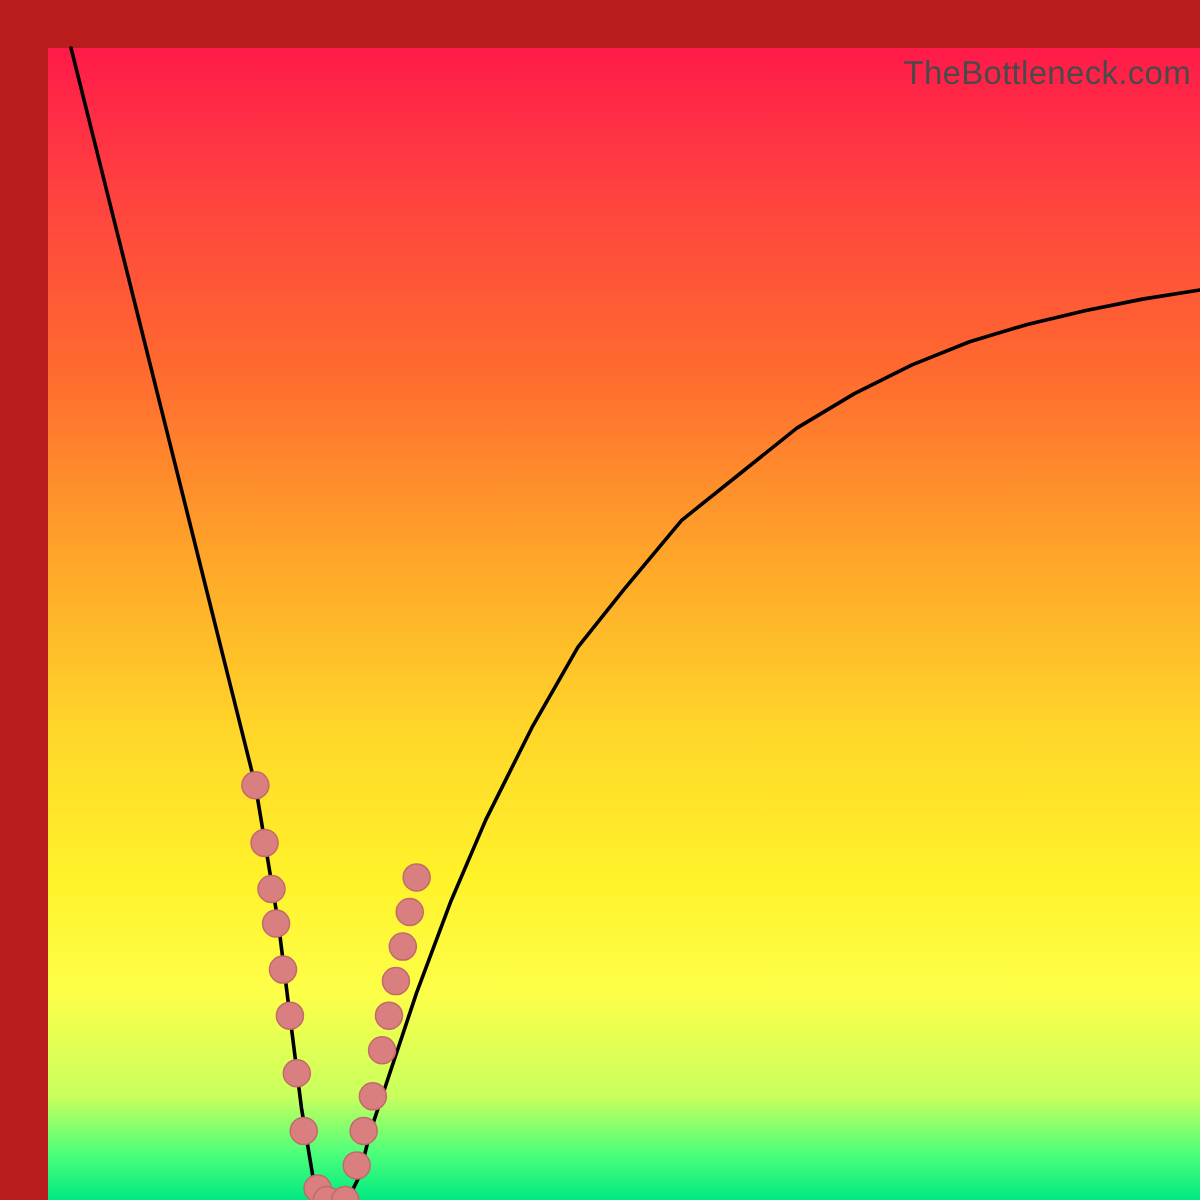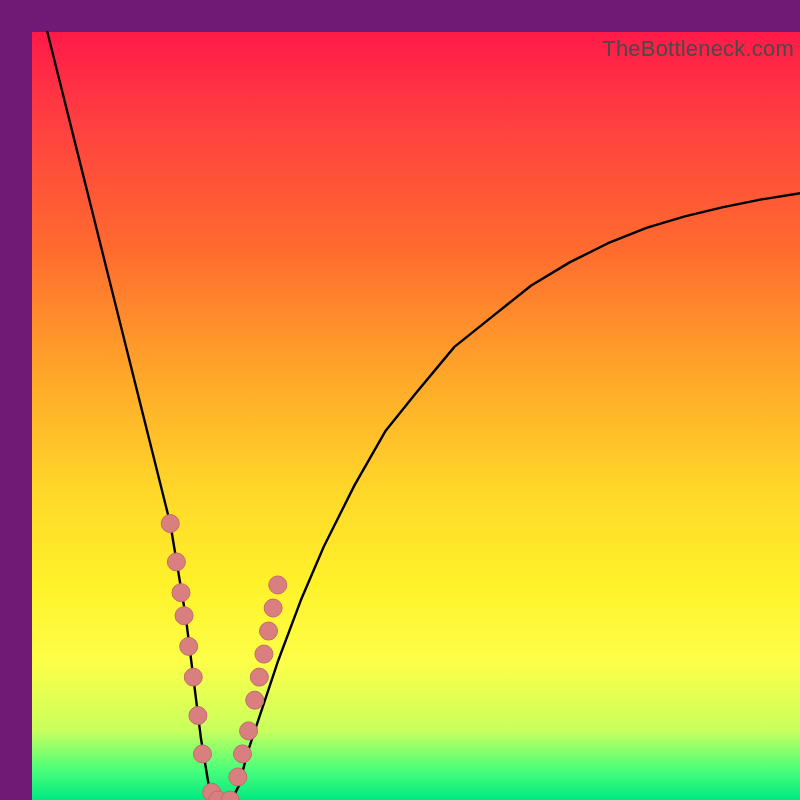--- a/index.html
+++ b/index.html
@@ -8,21 +8,21 @@
     width: 800px;
     height: 800px;
     overflow: hidden;
     background: #000;
     font-family: Arial, Helvetica, sans-serif;
   }
   .frame {
     position: relative;
     width: 800px;
     height: 800px;
-    background: #701a75;
+    background: #b91c1c;
   }
   .plot-area {
     position: absolute;
     left: 32px;
     top: 32px;
     width: 768px;
     height: 768px;
     background: linear-gradient(to bottom,
       #ff1a49 0%,
       #ff4040 12%,

